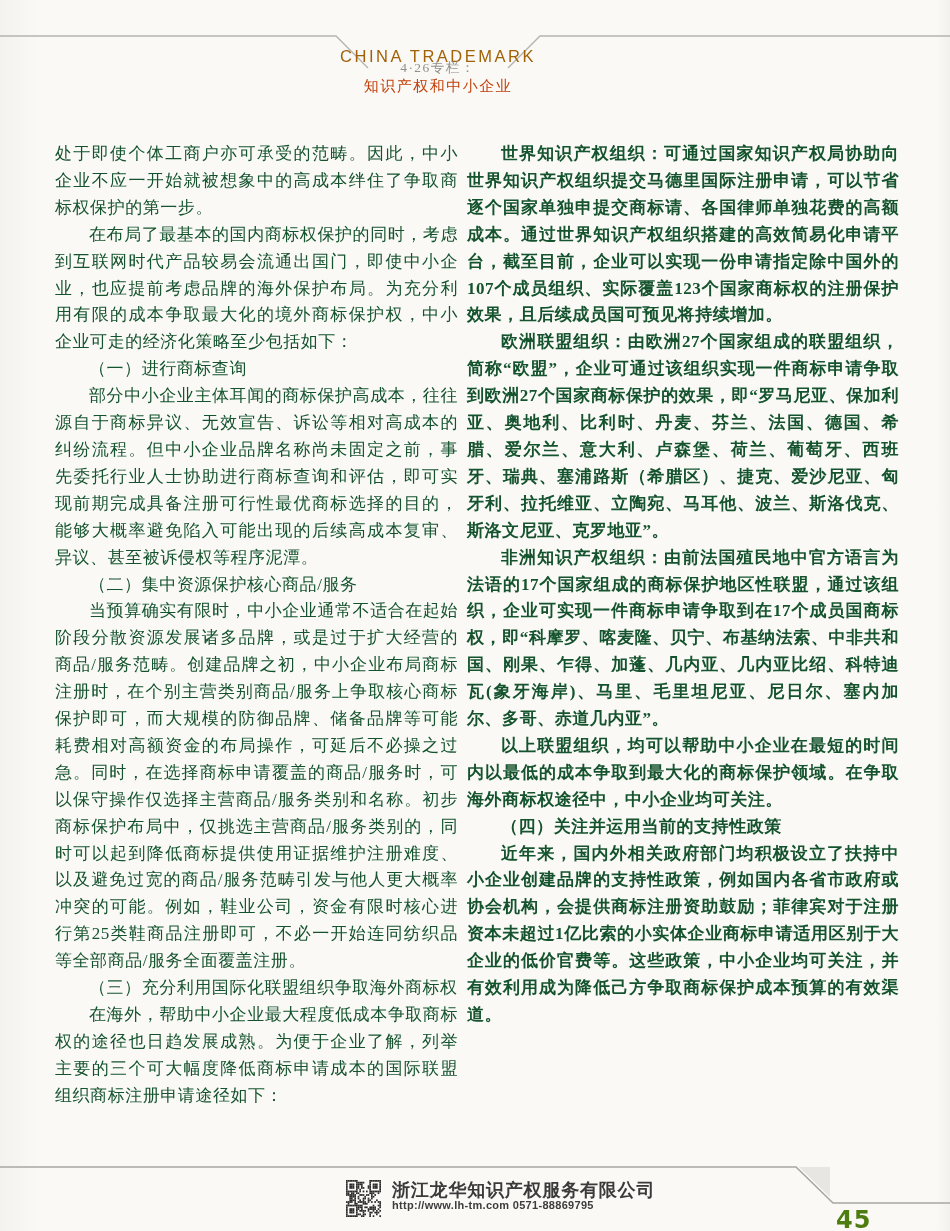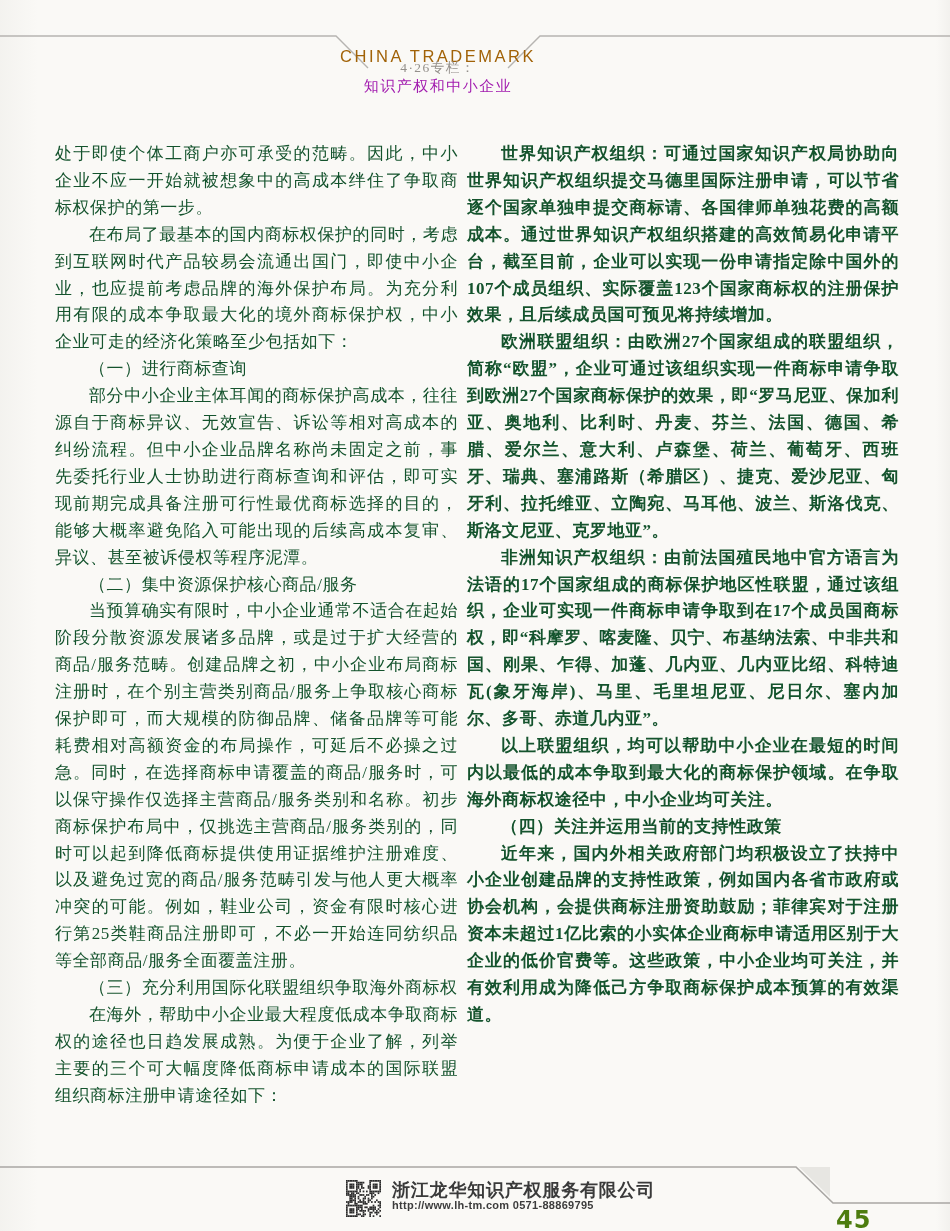--- a/index.html
+++ b/index.html
@@ -21,21 +21,21 @@
     pointer-events:none;
   }
   svg.rule { position:absolute; left:0; }
   #header-rule { top:0; }
   #footer-rule { top:1140px; }
 
   .hdr-text { position:absolute; left:288px; width:300px; text-align:center; }
   #hdr-en  { top:36px;  font-size:16.5px; letter-spacing:2.5px; color:#a16207;
              font-family:"Liberation Sans","DejaVu Sans",sans-serif;margin-top:11px; }
   #hdr-sub { top:59px;  font-size:13.5px; letter-spacing:1.5px; color:#94908b; }
-  #hdr-cn  { top:77px;  font-size:15px;   letter-spacing:1.5px; color:#a21caf; }
+  #hdr-cn  { top:77px;  font-size:15px;   letter-spacing:1.5px; color:#c2410c; }
 
   .col {
     position:absolute; top:141px;
     text-align:justify;
     font-size:17px; line-height:26.9px; letter-spacing:0.55px;
     color:#14532d;
   }
   #col-left  { left:55px;  width:403px; }
   #col-right { left:467px; width:432px;font-weight:bold; }
   .col p { margin:0; }

